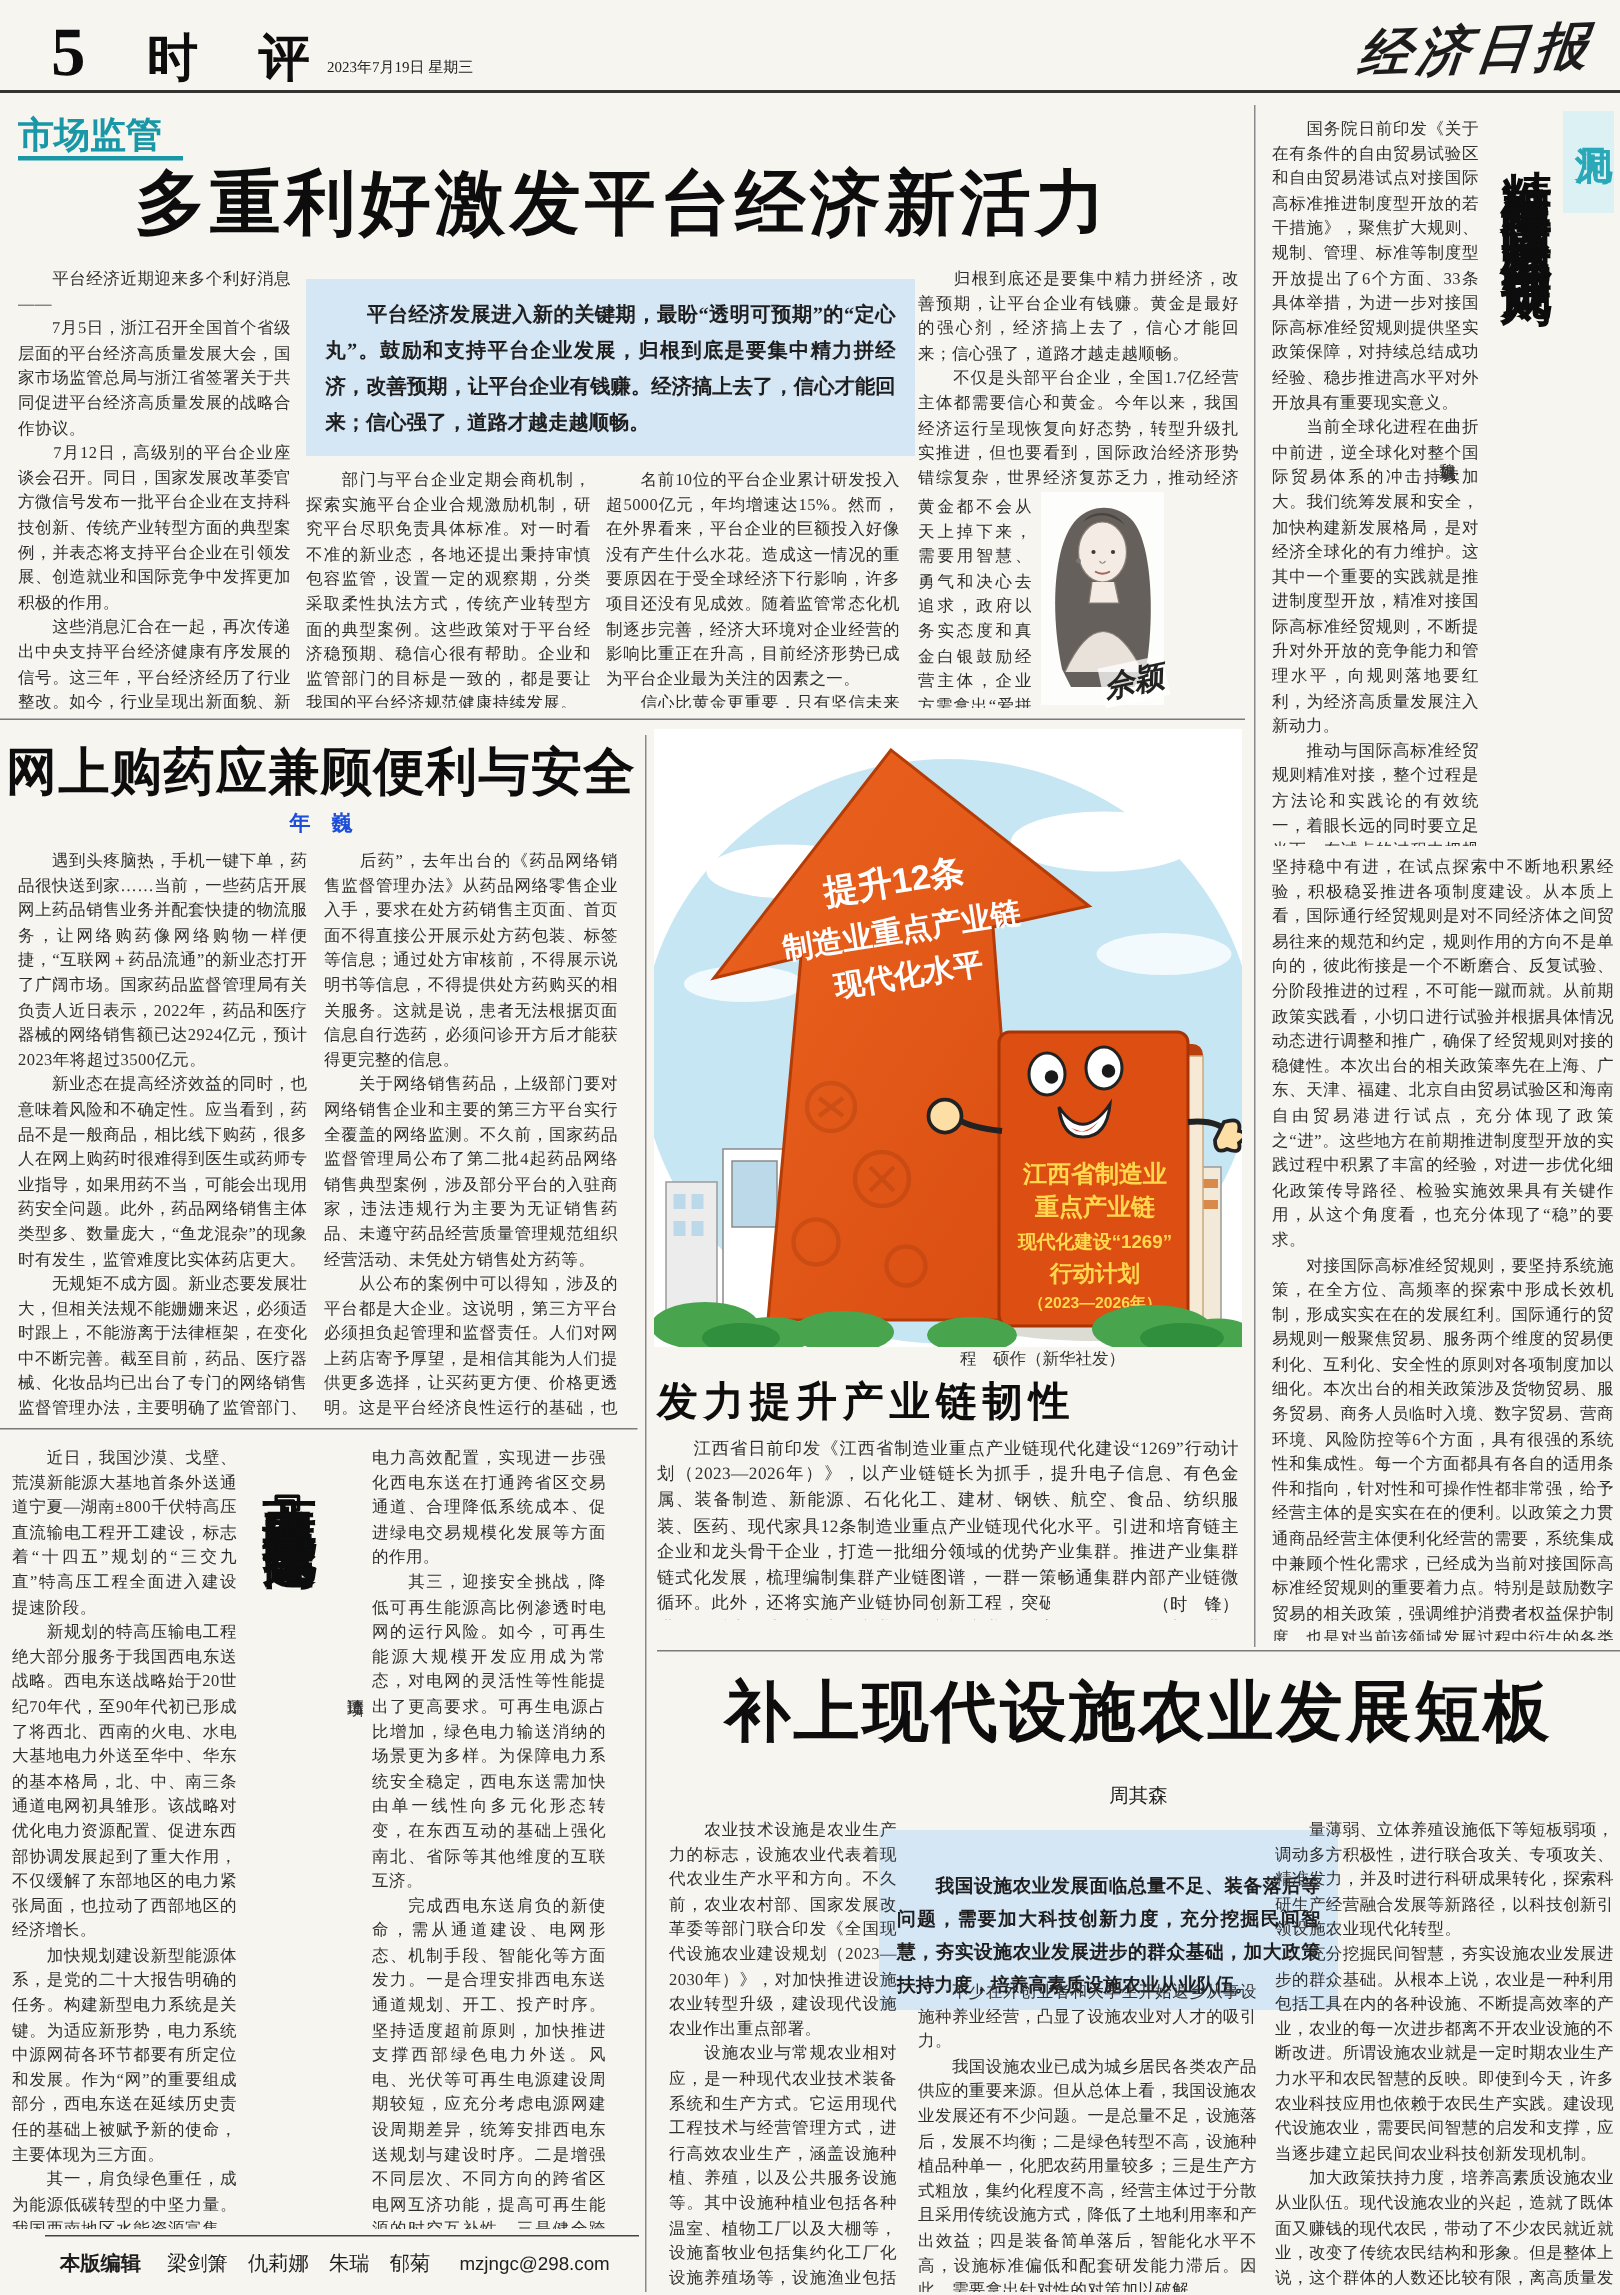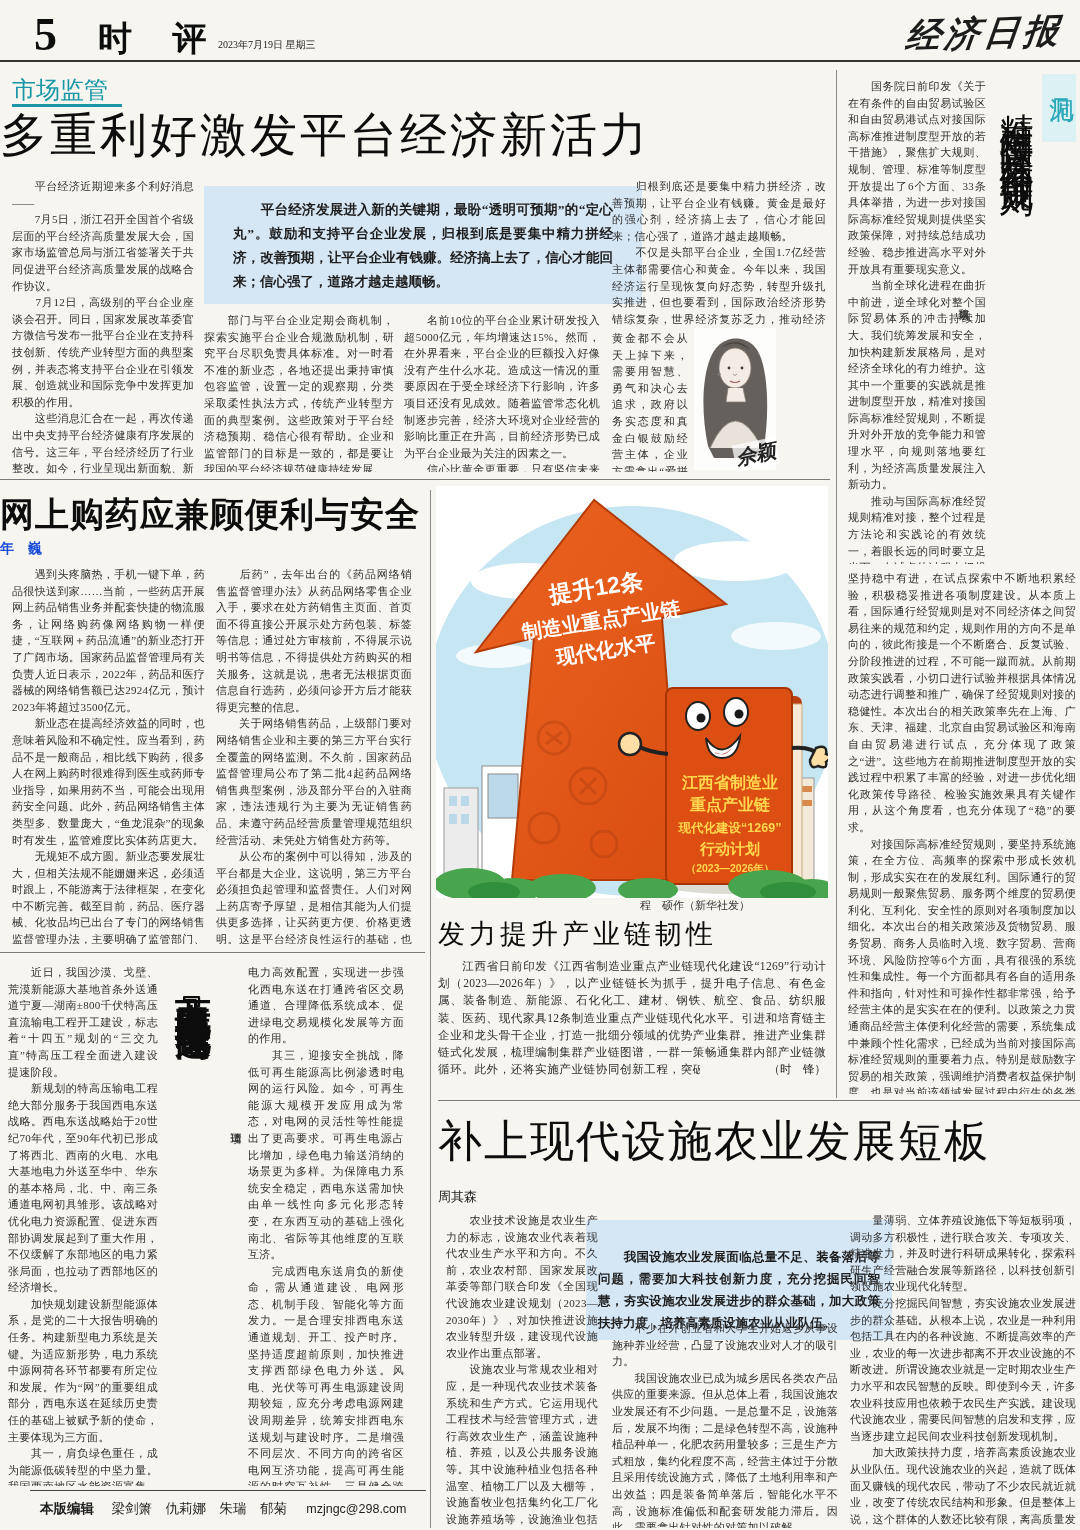--- a/index.html
+++ b/index.html
@@ -3,27 +3,27 @@
 <meta charset="utf-8">
 <style>
   html,body{margin:0;padding:0}
   body{width:1080px;height:1530px;position:relative;overflow:hidden;
        background:#f6f5f0;color:#262626;
        font-family:"Liberation Serif",serif;}
   .abs{position:absolute}
   .col{font-size:11px;line-height:16.6px;text-align:justify;white-space:pre-wrap;
        overflow:hidden;color:#2f2f2f;letter-spacing:.3px}
   .col-w{font-size:11.5px;line-height:17.2px}
-  .hl-sans{font-family:"Liberation Sans",sans-serif;font-weight:400;color:#0d0d0d}
+  .hl-sans{font-family:"Liberation Sans",sans-serif;font-weight:700;color:#0d0d0d}
   .hl-serif{font-family:"Liberation Serif",serif;font-weight:900;color:#0d0d0d}
   .vtext{writing-mode:vertical-rl;text-orientation:upright}
   .hrule{background:#7a7a7a;height:1px}
   .vrule{background:#8a8a8a;width:1px}
   .boxblue{background:#d5e6f4}
-  .center{}
+  .center{text-align:center}
   .credit{font-size:11px;color:#333}
   .masthead{font-style:italic;font-weight:bold;transform:skewX(-8deg) rotate(-2deg);color:#1c1c1c}
 </style>
 </head>
 <body>
 
 <div class="abs hl-serif" style="left:34px;top:8px;font-size:46px">5</div>
 <div class="abs hl-serif" style="left:98px;top:16px;font-size:34px;letter-spacing:16px">时 评</div>
 <div class="abs" style="left:218px;top:38px;font-size:10px;color:#222">2023年7月19日  星期三</div>
 <div class="abs masthead" style="right:18px;top:10px;font-size:35px;letter-spacing:4px">经济日报</div>
@@ -33,21 +33,21 @@
 <div class="abs" style="left:12px;top:104px;width:110px;height:3px;background:#1a97a7"></div>
 
 <div class="abs hl-sans center" style="left:0;top:104px;width:830px;font-size:47px;letter-spacing:3px">多重利好激发平台经济新活力</div>
 
 <div class="abs col" style="left:12px;top:178px;width:182px;height:296px">　　平台经济近期迎来多个利好消息——
 　　7月5日，浙江召开全国首个省级层面的平台经济高质量发展大会，国家市场监管总局与浙江省签署关于共同促进平台经济高质量发展的战略合作协议。
 　　7月12日，高级别的平台企业座谈会召开。同日，国家发展改革委官方微信号发布一批平台企业在支持科技创新、传统产业转型方面的典型案例，并表态将支持平台企业在引领发展、创造就业和国际竞争中发挥更加积极的作用。
 　　这些消息汇合在一起，再次传递出中央支持平台经济健康有序发展的信号。这三年，平台经济经历了行业整改。如今，行业呈现出新面貌、新气象，平台经济发展进入新的关键期。
 　　平台经济最盼“透明可预期”的“定心丸”。预期不稳，则信心不稳。这也是中央反复强调健全透明可预期的常态化监管制度的重要原因。针对这一问题，从中央到地方都在积极探索。浙江等地提出建立监管</div>
 
-<div class="abs boxblue" style="left:204px;top:186px;width:380px;height:94px;padding:12px 29px;overflow:hidden">
+<div class="abs boxblue" style="left:204px;top:186px;width:380px;height:94px;padding:12px 13px;overflow:hidden">
   <div style="font-size:13.5px;line-height:24px;font-weight:bold;text-align:justify;white-space:pre-wrap;color:#1e1e1e">　　平台经济发展进入新的关键期，最盼“透明可预期”的“定心丸”。鼓励和支持平台企业发展，归根到底是要集中精力拼经济，改善预期，让平台企业有钱赚。经济搞上去了，信心才能回来；信心强了，道路才越走越顺畅。</div>
 </div>
 
 <div class="abs col" style="left:204px;top:312px;width:190px;height:160px">　　部门与平台企业定期会商机制，探索实施平台企业合规激励机制，研究平台尽职免责具体标准。对一时看不准的新业态，各地还提出秉持审慎包容监管，设置一定的观察期，分类采取柔性执法方式，传统产业转型方面的典型案例。这些政策对于平台经济稳预期、稳信心很有帮助。企业和监管部门的目标是一致的，都是要让我国的平台经济规范健康持续发展。
 　　稳预期，既要稳政策预期，还要稳经济预期。尽管近两年面临内外压力，平台企业并没有躺平，2020年至2022年，我国市值排</div>
 <div class="abs col" style="left:404px;top:312px;width:196px;height:160px">　　名前10位的平台企业累计研发投入超5000亿元，年均增速达15%。然而，在外界看来，平台企业的巨额投入好像没有产生什么水花。造成这一情况的重要原因在于受全球经济下行影响，许多项目还没有见成效。随着监管常态化机制逐步完善，经济大环境对企业经营的影响比重正在升高，目前经济形势已成为平台企业最为关注的因素之一。
 　　信心比黄金更重要，只有坚信未来会更好，才能有经营的长期主义。但信心和黄金并非只能选一个。在企业实际经营中，二者一个也不能少。鼓励和支持平台企业发展，</div>
 <div class="abs col" style="left:612px;top:178px;width:214px;height:150px">　　归根到底还是要集中精力拼经济，改善预期，让平台企业有钱赚。黄金是最好的强心剂，经济搞上去了，信心才能回来；信心强了，道路才越走越顺畅。
 　　不仅是头部平台企业，全国1.7亿经营主体都需要信心和黄金。今年以来，我国经济运行呈现恢复向好态势，转型升级扎实推进，但也要看到，国际政治经济形势错综复杂，世界经济复苏乏力，推动经济持续回升的动力仍需加力。无论何时，信心和</div>
 <div class="abs col" style="left:612px;top:330px;width:76px;height:142px">黄金都不会从天上掉下来，需要用智慧、勇气和决心去追求，政府以务实态度和真金白银鼓励经营主体，企业方需拿出“爱拼才会赢”的劲头闯关夺隘。</div>

